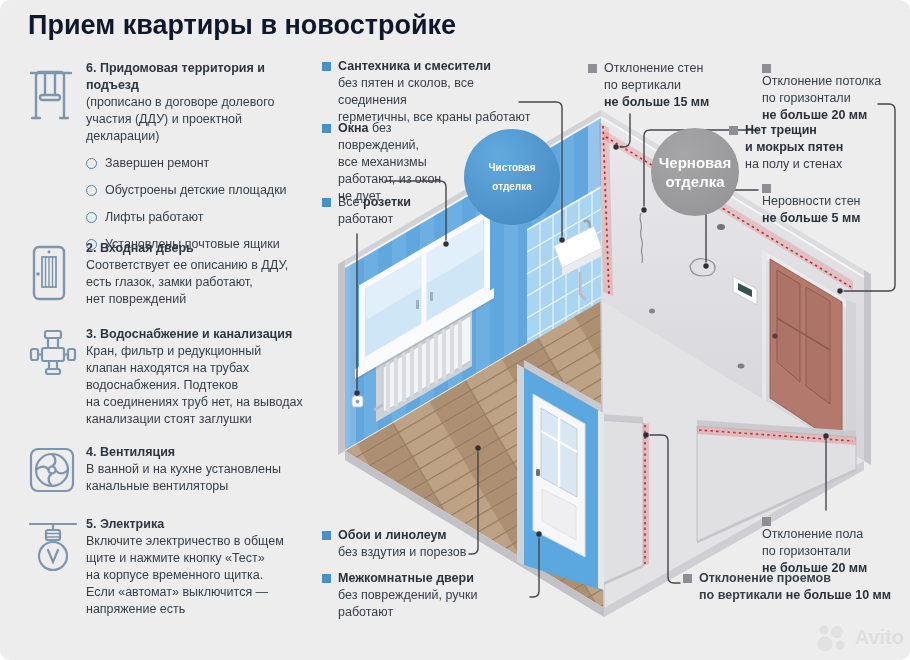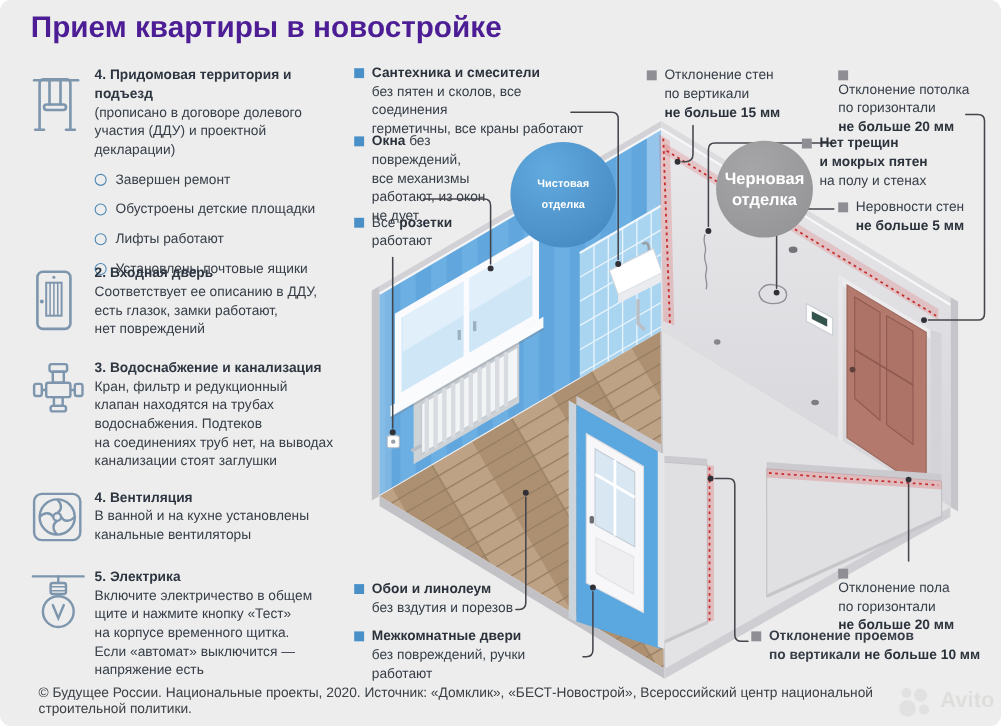--- a/index.html
+++ b/index.html
@@ -1,19 +1,19 @@
 <!DOCTYPE html>
 <html><head>
 <meta charset="utf-8">
 <style>
   html,body{margin:0;padding:0;background:#fff;}
   .canvas{position:relative;width:910px;height:660px;background:#ecedec;overflow:hidden;
           border-radius:10px;font-family:"Liberation Sans",sans-serif;color:#373e48;}
   .pre{white-space:pre-line;}
-  .page-title{position:absolute;left:28px;top:10px;font-size:27px;font-weight:bold;color:#4c1d95;letter-spacing:0;}
+  .page-title{position:absolute;left:28px;top:10px;font-size:27px;font-weight:bold;color:#0f172a;letter-spacing:0;}
   .room-svg{position:absolute;left:0;top:0;z-index:1;}
   .layer{position:absolute;z-index:2;}
   
   .check-item{position:absolute;width:300px;}
   .check-icon{position:absolute;left:28px;top:0;}
   .check-txt{position:absolute;left:86px;top:0;width:235px;font-size:12.5px;line-height:17px;}
   .item-title{font-weight:bold;color:#2e3642;}
   .bullet-row{display:flex;align-items:center;margin-top:10px;}
   .bullet-circle{width:9px;height:9px;border:1.6px solid #4c86b4;border-radius:50%;margin-right:8px;flex:0 0 auto;}
   
@@ -241,21 +241,21 @@
     <svg class="check-icon" style="top:4px;" width="46" height="58" viewBox="0 0 46 58" stroke="#7e96ad" stroke-width="2.4" fill="none" stroke-linecap="round">
       <path d="M8,54 V12 Q8,8 12,8 H32 Q36,8 36,12 V54"></path>
       <line x1="3" y1="9" x2="43" y2="9"></line>
       <line x1="17" y1="9" x2="17" y2="31"></line>
         <line x1="27" y1="9" x2="27" y2="31"></line>
       <rect x="12" y="31" width="20" height="5" rx="2.5"></rect>
       <line x1="4" y1="54" x2="12" y2="54"></line>
         <line x1="32" y1="54" x2="40" y2="54"></line>
     </svg>
     <div class="check-txt">
-      <div class="item-title">4. Придомовая территория и подъезд</div>
+      <div class="item-title">6. Придомовая территория и подъезд</div>
       <div class="pre">(прописано в договоре долевого
 участия (ДДУ) и проектной
 декларации)</div>
       <div class="bullet-row">
         <span class="bullet-circle"></span>
         <span>Завершен ремонт</span>
         </div>
       <div class="bullet-row">
         <span class="bullet-circle"></span>
         <span>Обустроены детские площадки</span>
@@ -388,21 +388,21 @@
     <div class="pre"><span>Отклонение потолка
 по горизонтали
 </span><b>не больше 20 мм</b><span></span></div>
   </div>
   <div class="callout layer" style="left:729px;top:122px;width:130px;">
     <span class="sq gray"></span>
     <div class="pre"><span></span><b>Нет трещин
 и мокрых пятен</b><span>
 на полу и стенах</span></div>
   </div>
-  <div class="callout layer" style="left:762px;top:180px;width:130px;">
+  <div class="callout layer" style="left:762px;top:180px;width:130px;flex-direction:column;">
     <span class="sq gray"></span>
     <div class="pre"><span>Неровности стен
 </span><b>не больше 5 мм</b><span></span></div>
   </div>
   <div class="callout layer" style="left:762px;top:513px;width:135px;flex-direction:column;">
     <span class="sq gray"></span>
     <div class="pre"><span>Отклонение пола
 по горизонтали
 </span><b>не больше 20 мм</b><span></span></div>
   </div>
@@ -410,21 +410,20 @@
     <span class="sq gray"></span>
     <div class="pre"><span>Отклонение проемов
 по вертикали </span><b>не больше 10 мм</b><span></span></div>
   </div>
 
   <div class="circle finish pre">Чистовая
 отделка</div>
   <div class="circle rough pre">Черновая
 отделка</div>
 
-  <div class="footer-credit">© Будущее России. Национальные проекты, 2020. Источник: «Домклик», «БЕСТ-Новострой», Всероссийский центр национальной строительной политики.</div>
   <div class="watermark">
     <svg width="38" height="34" viewBox="0 0 38 34">
       <circle cx="11" cy="10" r="4.5" fill="#dedede"></circle>
       <circle cx="24" cy="12" r="6" fill="#dedede"></circle>
       <circle cx="12" cy="24" r="7.5" fill="#dedede"></circle>
       <circle cx="27" cy="25" r="4.5" fill="#dedede"></circle>
     </svg>
     <span class="watermark-text">Avito</span>
   </div>
 

